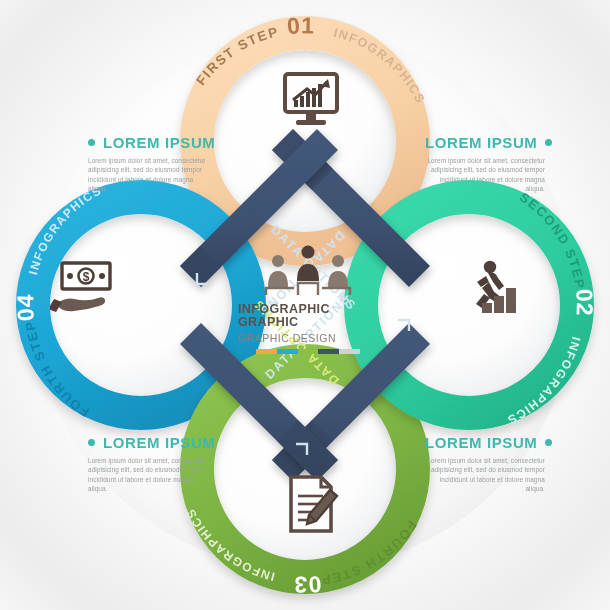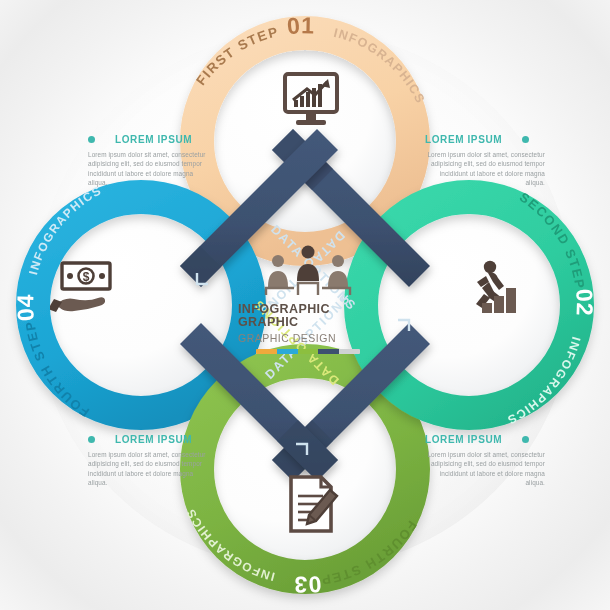--- a/index.html
+++ b/index.html
@@ -53,22 +53,22 @@
   .icon-slot{position:absolute;z-index:5;width:86px;height:86px;
     display:flex;align-items:center;justify-content:center;}
   #icon-01{left:268px;top:58px;}
   #icon-02{left:452px;top:245px;}
   #icon-03{left:268px;top:462px;}
   #icon-04{left:42px;top:245px;}
 
   
   .lorem{position:absolute;z-index:7;width:120px;}
   .lorem .head{
-    display:flex;align-items:center;gap:20px;
-    font-size:10px;font-weight:bold;letter-spacing:.6px;color:#3fb8ae;
+    display:flex;align-items:center;gap:8px;
+    font-size:15px;font-weight:bold;letter-spacing:.6px;color:#3fb8ae;
     white-space:nowrap;
   }
   .lorem .dot{width:7px;height:7px;border-radius:50%;background:#3fb8ae;flex:0 0 auto;}
   .lorem .body{
     margin-top:5px;font-size:6.4px;line-height:9.4px;color:#9aa0a2;
     letter-spacing:.1px;
   }
   .lorem.right .head{flex-direction:row-reverse;justify-content:flex-start;}
   .lorem.right{text-align:right;}
   .lorem.right .head{justify-content:flex-end;}

